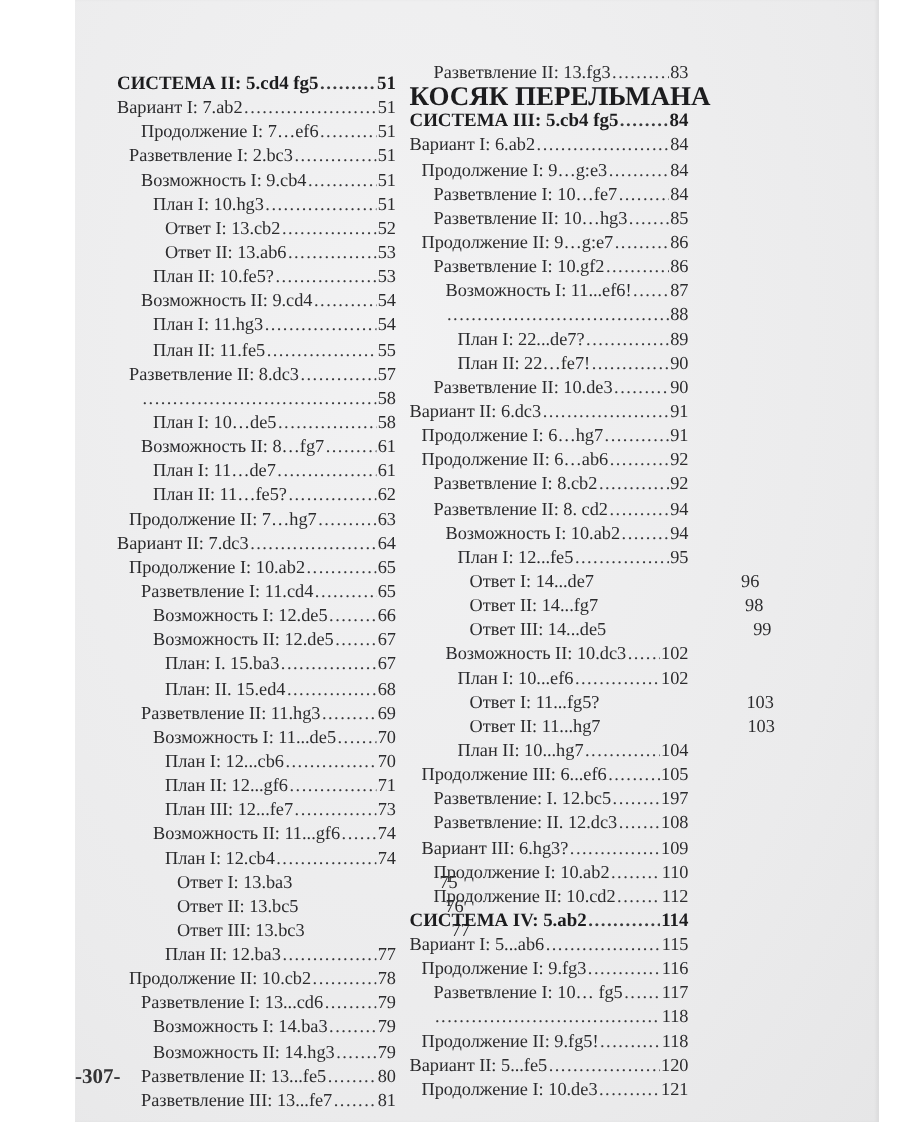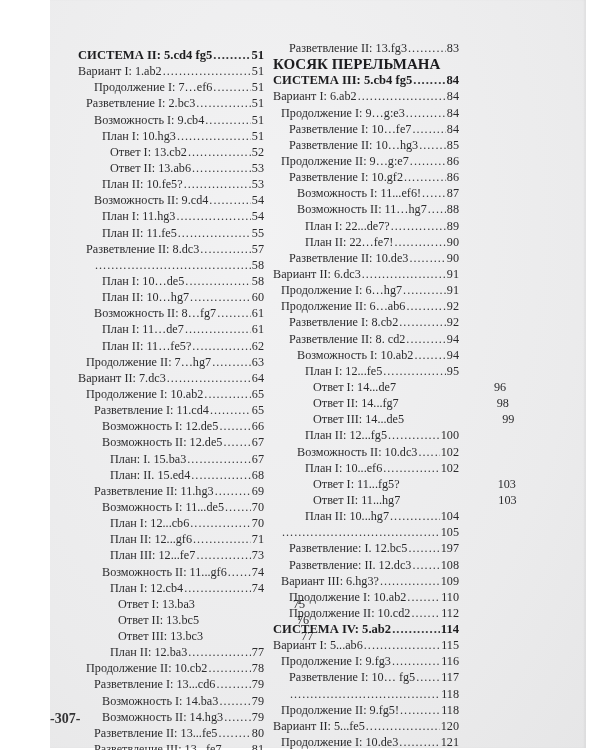--- a/index.html
+++ b/index.html
@@ -60,21 +60,21 @@
       flex: 0 0 auto;
       text-align: right;
     }
     .entry.bold {
       font-weight: bold;
       font-size: 12.6px;
       color: #1c1c1e;
     }
     .heading-only {
       font-weight: bold;
-      font-size: 15px;
+      font-size: 18px;
       color: #1c1c1e;
       height: 16.15px;
       white-space: nowrap;
     }
     .l0 { padding-left: 0px; }
     .l1 { padding-left: 8px; }
     .l2 { padding-left: 16px; }
     .l3 { padding-left: 24px; }
     .l4 { padding-left: 32px; }
     .l5 { padding-left: 40px; gap: 48px; }
@@ -93,21 +93,21 @@
 <body>
 
 <div class="page">
   <div class="col col-left">
       <div class="entry l0 bold">
         <span class="label">СИСТЕМА II: 5.cd4 fg5</span>
         <span class="dots"></span>
         <span class="page-num">51</span>
       </div>
       <div class="entry l0">
-        <span class="label">Вариант I: 1.ab2</span>
+        <span class="label">Вариант I: 7.ab2</span>
         <span class="dots"></span>
         <span class="page-num">51</span>
       </div>
       <div class="entry l2">
         <span class="label">Продолжение I: 7…ef6</span>
         <span class="dots"></span>
         <span class="page-num">51</span>
       </div>
       <div class="entry l1">
         <span class="label">Разветвление I: 2.bc3</span>
@@ -160,25 +160,20 @@
         <span class="page-num">57</span>
       </div>
       <div class="entry l2">
         <span class="dots"></span>
         <span class="page-num">58</span>
       </div>
       <div class="entry l3">
         <span class="label">План I: 10…de5</span>
         <span class="dots"></span>
         <span class="page-num">58</span>
-      </div>
-      <div class="entry l3">
-        <span class="label">План II: 10…hg7</span>
-        <span class="dots"></span>
-        <span class="page-num">60</span>
       </div>
       <div class="entry l2">
         <span class="label">Возможность II: 8…fg7</span>
         <span class="dots"></span>
         <span class="page-num">61</span>
       </div>
       <div class="entry l3">
         <span class="label">План I: 11…de7</span>
         <span class="dots"></span>
         <span class="page-num">61</span>
@@ -355,21 +350,20 @@
         <span class="label">Разветвление I: 10.gf2</span>
         <span class="dots"></span>
         <span class="page-num">86</span>
       </div>
       <div class="entry l3">
         <span class="label">Возможность I: 11...ef6!</span>
         <span class="dots"></span>
         <span class="page-num">87</span>
       </div>
       <div class="entry l3">
-        <span class="label">Возможность II: 11…hg7</span>
         <span class="dots"></span>
         <span class="page-num">88</span>
       </div>
       <div class="entry l4">
         <span class="label">План I: 22...de7?</span>
         <span class="dots"></span>
         <span class="page-num">89</span>
       </div>
       <div class="entry l4">
         <span class="label">План II: 22…fe7!</span>
@@ -424,25 +418,20 @@
       <div class="entry l5">
         <span class="label">Ответ II: 14...fg7</span>
         <span class="dots"></span>
         <span class="page-num">98</span>
       </div>
       <div class="entry l5">
         <span class="label">Ответ III: 14...de5</span>
         <span class="dots"></span>
         <span class="page-num">99</span>
       </div>
-      <div class="entry l4">
-        <span class="label">План II: 12...fg5</span>
-        <span class="dots"></span>
-        <span class="page-num">100</span>
-      </div>
       <div class="entry l3">
         <span class="label">Возможность II: 10.dc3</span>
         <span class="dots"></span>
         <span class="page-num">102</span>
       </div>
       <div class="entry l4">
         <span class="label">План I: 10...ef6</span>
         <span class="dots"></span>
         <span class="page-num">102</span>
       </div>
@@ -455,20 +444,21 @@
         <span class="label">Ответ II: 11...hg7</span>
         <span class="dots"></span>
         <span class="page-num">103</span>
       </div>
       <div class="entry l4">
         <span class="label">План II: 10...hg7</span>
         <span class="dots"></span>
         <span class="page-num">104</span>
       </div>
       <div class="entry l1">
+        <span class="label">Продолжение III: 6...ef6</span>
         <span class="dots"></span>
         <span class="page-num">105</span>
       </div>
       <div class="entry l2">
         <span class="label">Разветвление: I. 12.bc5</span>
         <span class="dots"></span>
         <span class="page-num">197</span>
       </div>
       <div class="entry l2">
         <span class="label">Разветвление: II. 12.dc3</span>

